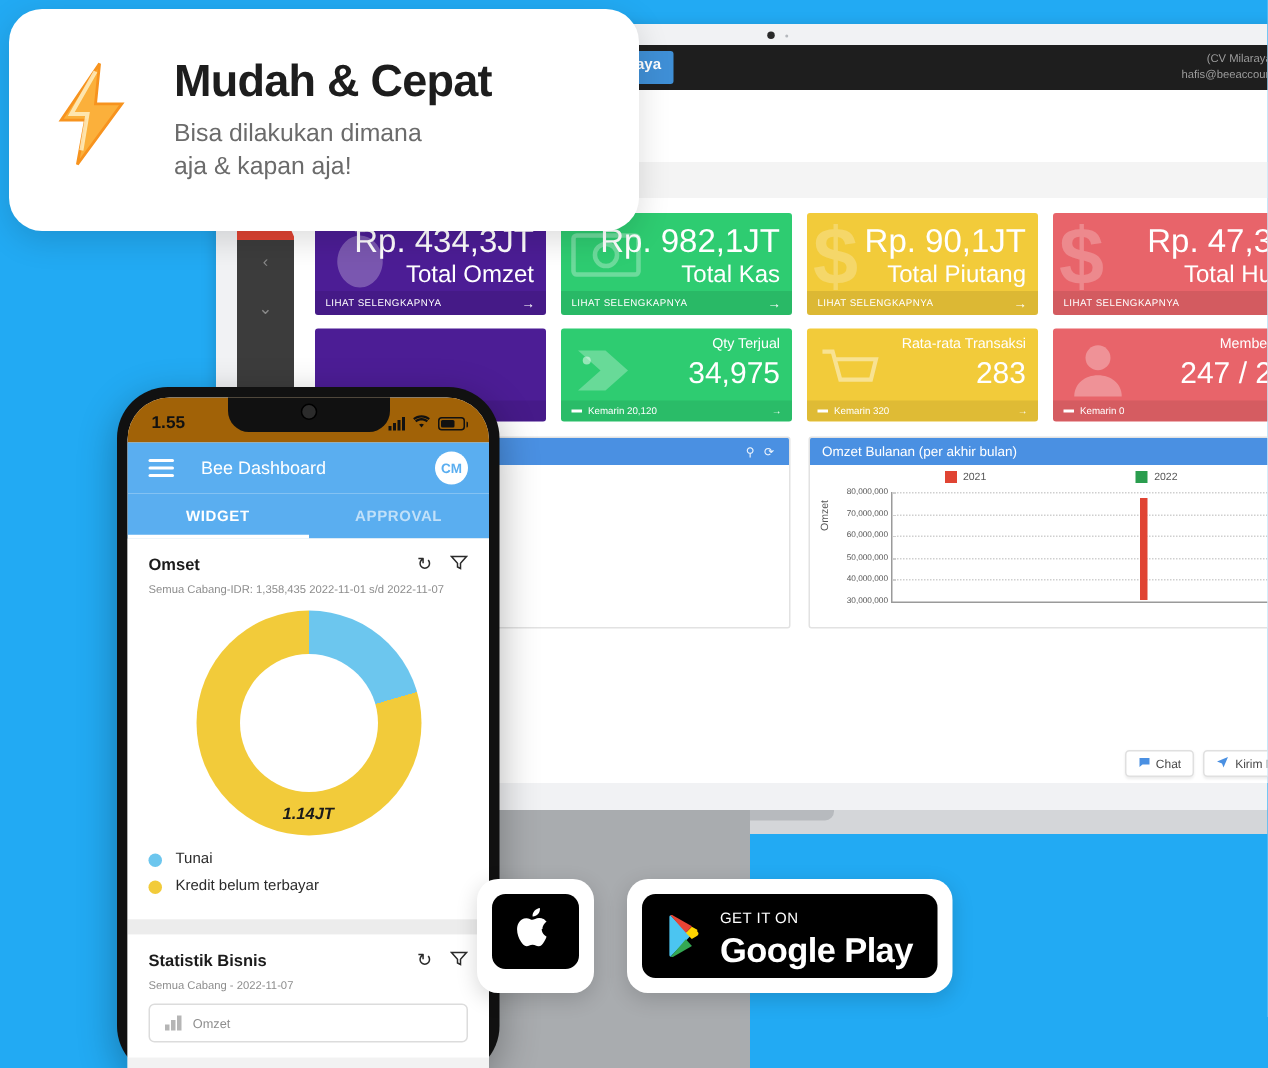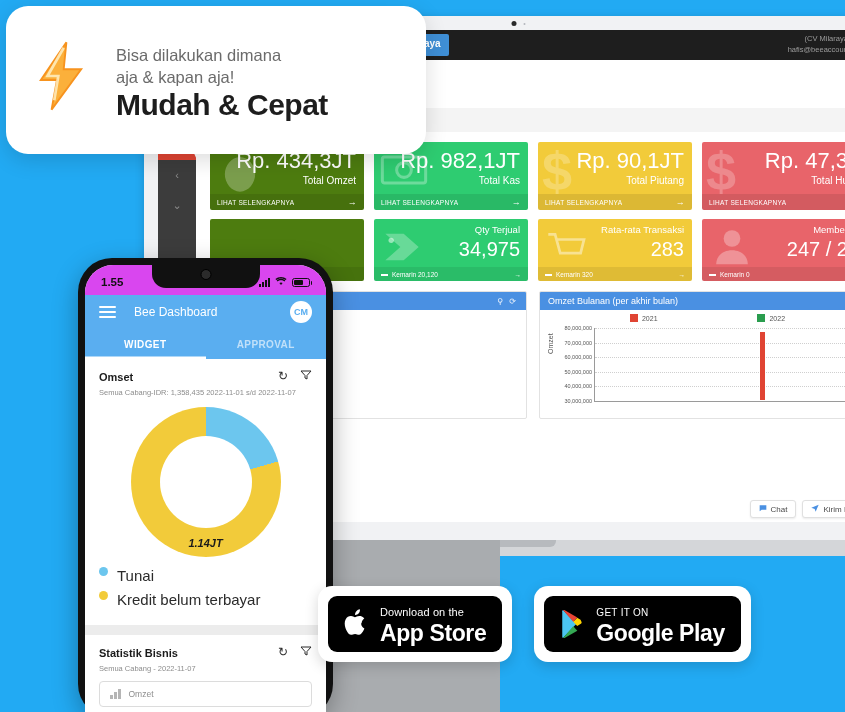--- a/index.html
+++ b/index.html
@@ -100,28 +100,28 @@
 
   .card-grid { padding: 10px 14px 0 14px; display: grid; grid-template-columns: repeat(4, 1fr); gap: 10px; }
   .stat-card {
     position: relative; border-radius: 2px; overflow: hidden; color: #fff; height: 68px;
   }
   .stat-card .ghost {
     position: absolute; left: 4px; top: 2px; font-size: 54px; line-height: 54px;
     color: rgba(255,255,255,.24); font-weight: bold; pointer-events: none;
   }
   .stat-card .big { position: absolute; right: 8px; top: 6px; font-size: 22px; white-space: nowrap; }
-  .stat-card .sub { position: absolute; right: 8px; top: 33px; font-size: 10px; white-space: nowrap; }
+  .stat-card .sub { position: absolute; right: 8px; top: 33px; font-size: 16px; white-space: nowrap; }
   .stat-card .foot {
     position: absolute; left: 0; right: 0; bottom: 0; height: 16px;
     background: rgba(0,0,0,.09); font-size: 6.5px; letter-spacing: .3px;
     display: flex; align-items: center; justify-content: space-between; padding: 0 7px;
   }
   .stat-card .foot .arrow { font-size: 9px; }
-  .c-blue   { background: #4d7c0f; }
+  .c-blue   { background: #4c1d95; }
   .c-green  { background: #2ecc71; }
   .c-yellow { background: #f2cb3a; }
   .c-red    { background: #e8646a; }
 
   .card-grid2 { padding: 9px 14px 0 14px; display: grid; grid-template-columns: repeat(4, 1fr); gap: 10px; }
   .stat2 { position: relative; border-radius: 2px; overflow: hidden; color:#fff; height: 62px; }
   .stat2 .lbl  { position:absolute; right:8px; top:5px; font-size:9.5px; white-space: nowrap; }
   .stat2 .val  { position:absolute; right:8px; top:19px; font-size:20px; white-space: nowrap; }
   .stat2 .foot {
     position:absolute; left:0; right:0; bottom:0; height:14px; background: rgba(0,0,0,.08);
@@ -198,21 +198,21 @@
   #phone-notch {
     position:absolute; left:50%; top:7px; transform: translateX(-50%);
     width: 108px; height: 23px; background:#111; border-radius: 0 0 14px 14px; z-index: 5;
   }
   #phone-camera {
     position:absolute; left:50%; top:11px; transform: translateX(-50%);
     width: 11px; height: 11px; border-radius: 50%; background:#2b2b2b; z-index: 6;
     border: 1px solid #000;
   }
   .ph-status {
-    height: 30px; background:#d946ef; display:flex; align-items:center; justify-content: space-between;
+    height: 30px; background:#a16207; display:flex; align-items:center; justify-content: space-between;
     padding: 4px 16px 0 16px; color:#111; font-size: 11.5px; font-weight: bold;
   }
   .ph-status .right { display:flex; align-items:center; gap: 5px; }
   .sig { display:inline-flex; align-items: flex-end; gap:1px; height: 9px; }
   .sig i { width: 2px; background:#111; display:block; }
   .sig i:nth-child(1){height:3px}.sig i:nth-child(2){height:5px}.sig i:nth-child(3){height:7px}.sig i:nth-child(4){height:9px}
   .batt { width: 18px; height: 9px; border: 1.2px solid #111; border-radius: 2.5px; position: relative; }
   .batt::after{content:"";position:absolute;right:-3px;top:2.5px;width:1.5px;height:4px;background:#111;border-radius:0 1px 1px 0;}
   .batt i{position:absolute;left:1px;top:1px;bottom:1px;width:9px;background:#111;border-radius:1px;}
 
@@ -244,21 +244,21 @@
     display:flex; align-items:center; justify-content:center; position: relative;
   }
   .donut::after {
     content:""; width: 92px; height: 92px; border-radius: 50%; background:#fff;
   }
   .donut-label {
     position:absolute; left:50%; bottom: 8px; transform: translateX(-50%);
     font-size: 11px; font-weight: bold; color:#1b1b1b; z-index:2;
   }
   .leg { margin-top: 10px; }
-  .leg-item { display:flex; align-items:flex-start; gap: 9px; margin-bottom: 7px; font-size: 15px; color:#2b2b2b; }
+  .leg-item { display:flex; align-items:flex-end; gap: 9px; margin-bottom: 7px; font-size: 10px; color:#2b2b2b; }
   .leg-dot { width: 9px; height: 9px; border-radius: 50%; display:inline-block; }
   .ph-gap { height: 10px; background:#ececec; }
   .mini-field {
     margin-top: 8px; border: 1px solid #dcdcdc; border-radius: 4px; height: 26px;
     display:flex; align-items:center; gap: 8px; padding: 0 10px; font-size: 8.5px; color:#8d8d8d;
   }
   .bars-ic { display:inline-flex; align-items:flex-end; gap: 1.5px; height: 10px; }
   .bars-ic i { width: 2.5px; background:#b5b5b5; display:block; }
   .bars-ic i:nth-child(1){height:4px}.bars-ic i:nth-child(2){height:7px}.bars-ic i:nth-child(3){height:10px}
 
@@ -498,25 +498,25 @@
   <div id="laptop-foot"></div>
 
   <div id="promo-card">
     <div id="promo-bolt">
       <svg width="58" height="70" viewBox="0 0 40 52">
         <path d="M24 1 L5 29 L17 29 L13 51 L35 21 L22 21 Z" fill="#fbb03b" stroke="#f7931e" stroke-width="1.4"></path>
         <path d="M22 5 L10 26 L18 26 L15 44" fill="none" stroke="#fff8d6" stroke-width="2" opacity=".75"></path>
       </svg>
     </div>
     <div>
+      <div id="promo-title">Mudah &amp; Cepat</div>
       <div id="promo-sub">
         <div>Bisa dilakukan dimana</div>
         <div>aja &amp; kapan aja!</div>
       </div>
-      <div id="promo-title">Mudah &amp; Cepat</div>
     </div>
   </div>
 
   <div id="phone">
     <div id="phone-frame"></div>
     <div id="phone-screen">
       <div class="ph-status">
         <span>1.55</span>
         <span class="right">
           <span class="sig">
@@ -614,24 +614,20 @@
 
   <div id="badges">
     <div class="badge-shell">
       <div class="badge">
         <span class="apple-glyph">
           <svg width="26" height="31" viewBox="0 0 24 28" fill="#fff">
             <path d="M16.3 14.8c0-3 2.4-4.4 2.5-4.5-1.4-2-3.5-2.3-4.3-2.3-1.8-.2-3.5 1.1-4.4 1.1-.9 0-2.3-1.1-3.8-1-1.9 0-3.7 1.1-4.7 2.9-2 3.5-.5 8.7 1.4 11.5.9 1.4 2.1 2.9 3.5 2.9 1.4-.1 2-.9 3.7-.9 1.7 0 2.2.9 3.7.9 1.5 0 2.5-1.4 3.4-2.8 1.1-1.6 1.5-3.1 1.5-3.2-.1 0-2.9-1.1-3-4.6z"></path>
             <path d="M13.6 5.5c.8-1 1.3-2.3 1.1-3.7-1.1.1-2.5.8-3.3 1.7-.7.8-1.4 2.2-1.2 3.5 1.2.1 2.5-.6 3.4-1.5z"></path>
           </svg>
         </span>
-        <span class="txt">
-          <span class="small">Download on the</span>
-          <span class="big">App Store</span>
-        </span>
       </div>
     </div>
     <div class="badge-shell">
       <div class="badge">
         <span class="gplay-glyph">
           <svg width="26" height="28" viewBox="0 0 24 26">
             <path d="M2 1.2v23.6c0 .5.3.9.7 1.1L15 13 2.7.1C2.3.3 2 .7 2 1.2z" fill="#4bc5f1"></path>
             <path d="M19.3 9.2L15.9 7.2 12.2 11l3.7 3.8 3.4-2c1-.6 1-2 0-2.6z" fill="#ffd400"></path>
             <path d="M2.7 26l12.3-12 -3.7-3.8L2.7.1c-.4.2-.7.6-.7 1.1" fill="none"></path>
             <path d="M2.7 26.1c.4.2.9.2 1.3 0l12-6.9L12.2 15 2.7 26.1z" fill="#34a853"></path>

